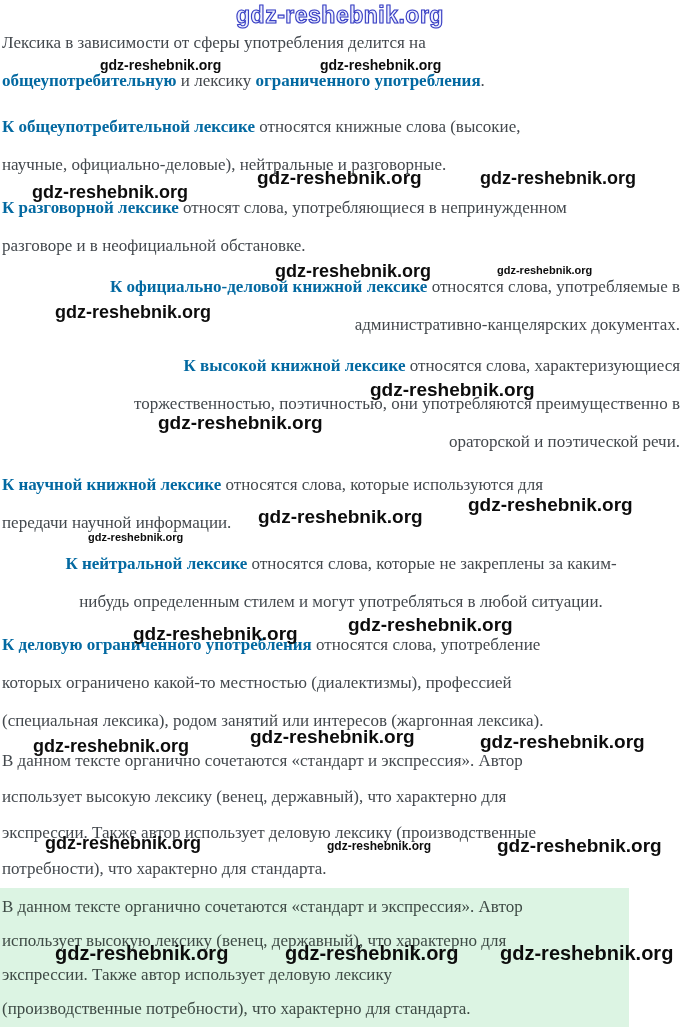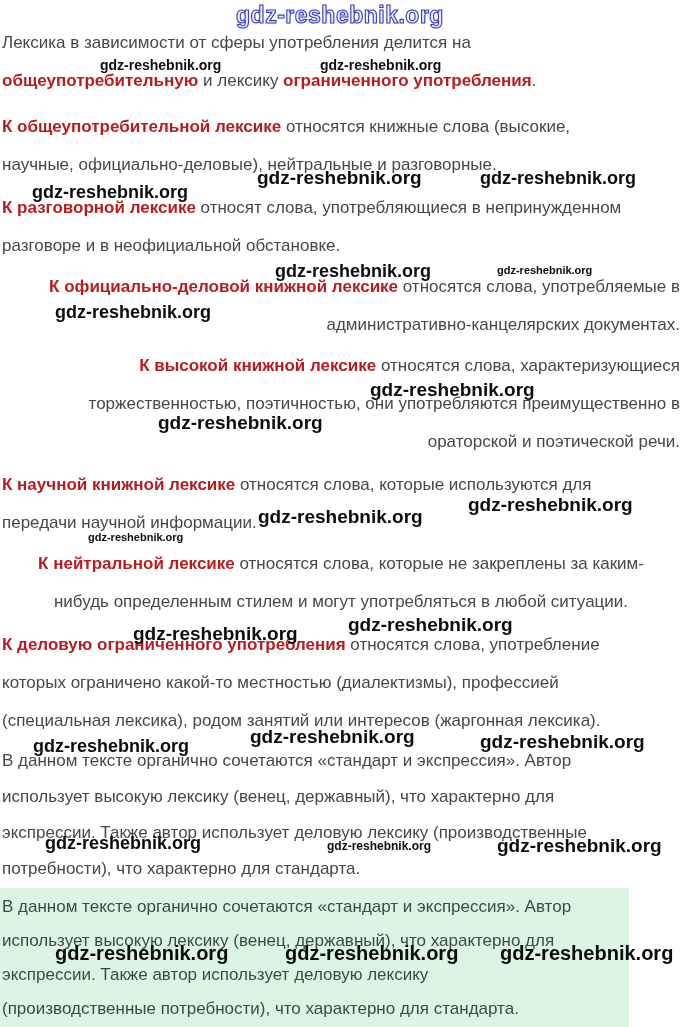--- a/index.html
+++ b/index.html
@@ -37,24 +37,24 @@
     position: relative;
     padding-top: 24px;
     z-index: 1;
     color: #43484d;
     font-size: 17px;
   }
   .para {
     margin-left: 2px;
     white-space: nowrap;
   }
-  .para .line { display: block; }
+  .para .line { display: block; font-family: Liberation Serif, serif; }
   .para strong {
     font-weight: 700;
-    color: #b91c1c;
+    color: #0369a1;
   }
   .para.highlight {
     margin-left: 0;
     padding: 2px 0 30px 2px;
     width: 627px;
     background: #dcf4e3;
     color: #3e4a45;
   }
   #watermarks { position: absolute; inset: 0; z-index: 2; }
   .wm {

